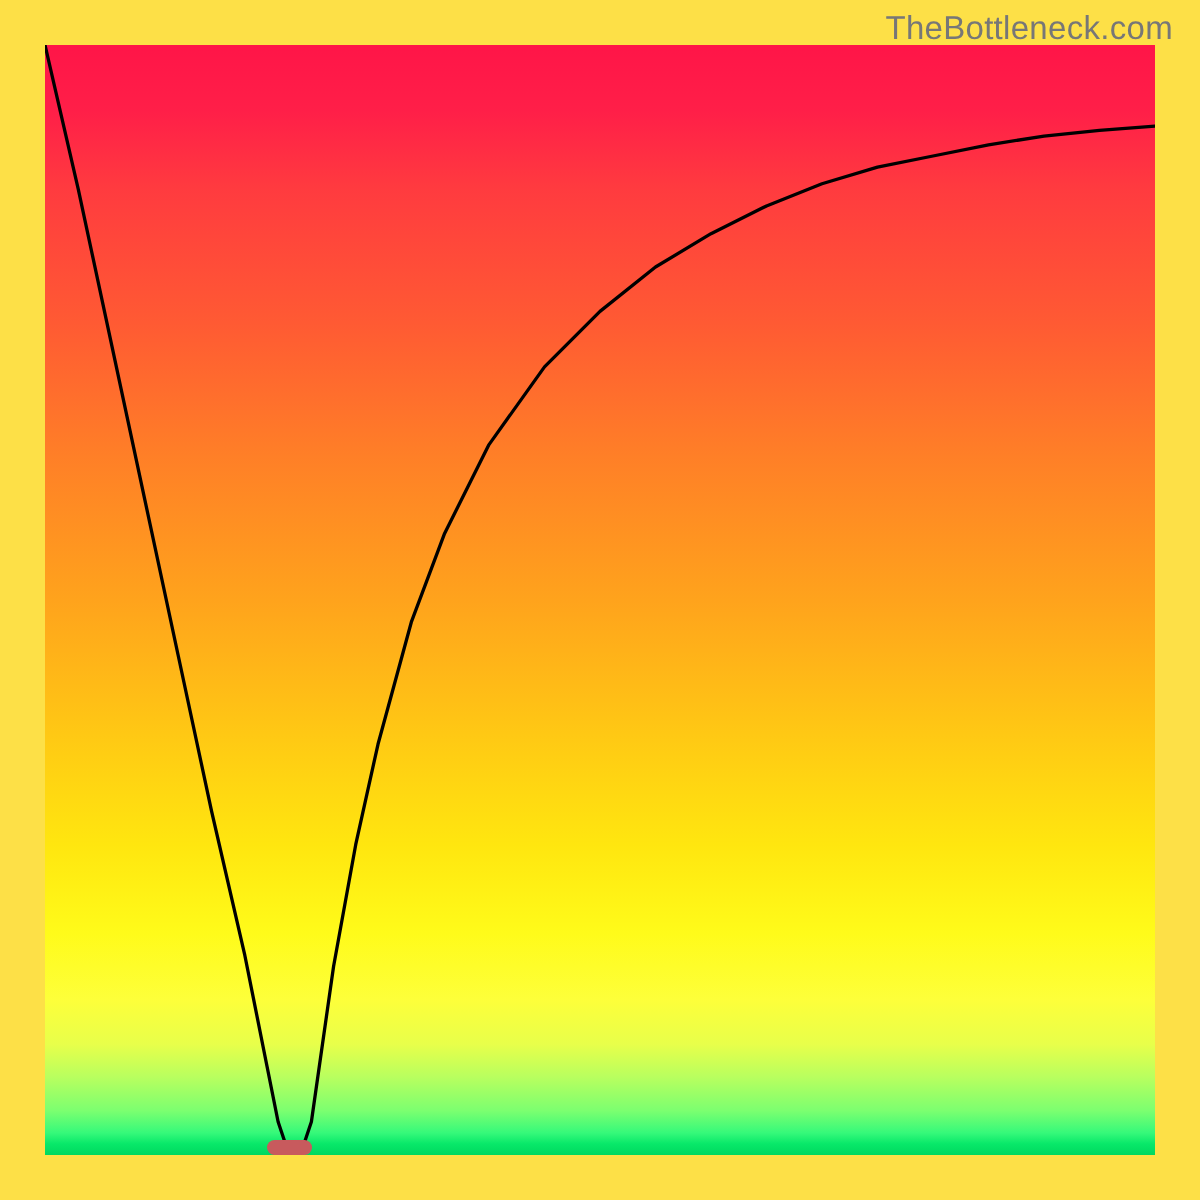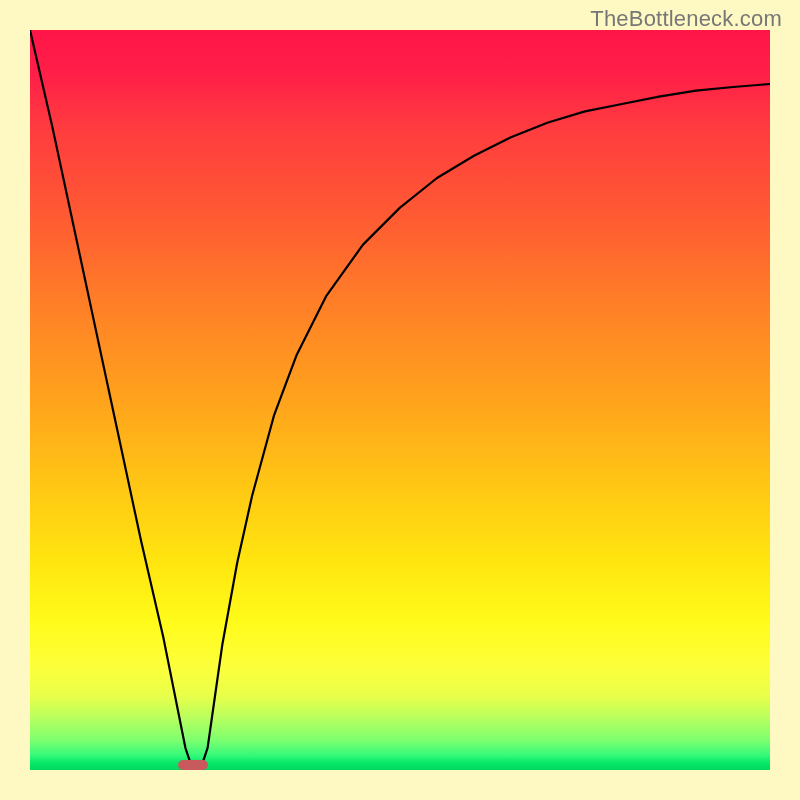--- a/index.html
+++ b/index.html
@@ -7,21 +7,21 @@
     padding: 0;
     width: 800px;
     height: 800px;
     background: #000;
     font-family: Arial, Helvetica, sans-serif;
   }
   .frame {
     position: relative;
     width: 800px;
     height: 800px;
-    background: #fef9c3;
+    background: #fde047;
   }
   .watermark {
     position: absolute;
     top: 6px;
     right: 18px;
     color: #777;
     font-size: 22px;
     font-weight: 500;
     letter-spacing: 0.2px;
     z-index: 10;

